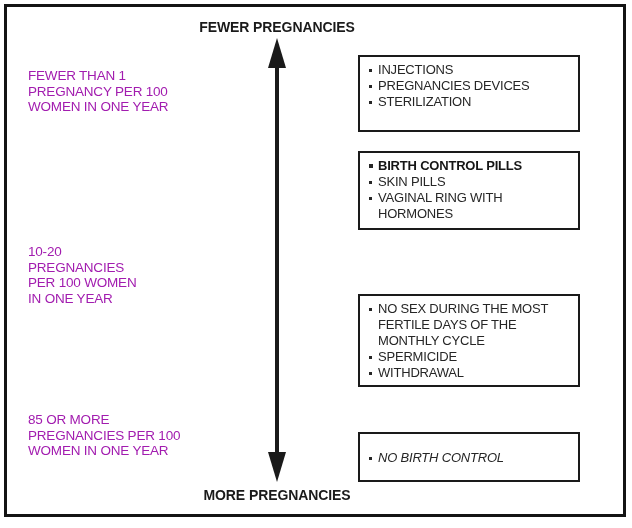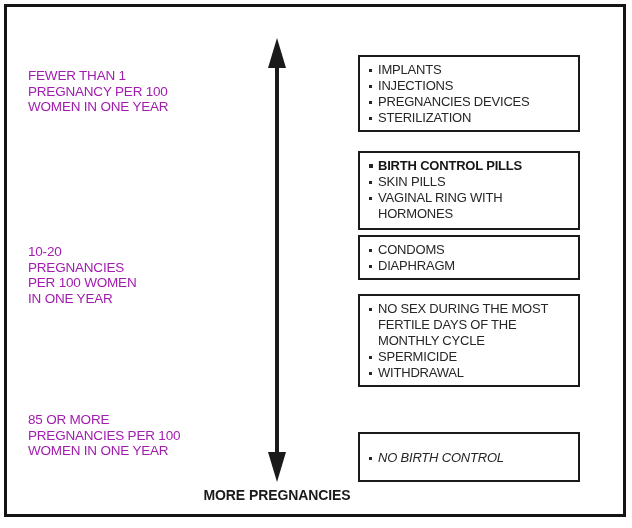--- a/index.html
+++ b/index.html
@@ -82,20 +82,21 @@
   }
   .li.bold { font-weight: bold; color: #161616; }
   .li.bold::before { width: 4px; height: 4px; top: 6px; }
 </style>
 </head>
 <body>
 
 <div class="stage">
   <div class="frame"></div>
 
+  <div class="axis-caption top">FEWER PREGNANCIES</div>
 
   <svg class="arrow-svg" viewBox="0 0 632 528" xmlns="http://www.w3.org/2000/svg">
     <line x1="277" y1="62" x2="277" y2="460" stroke="#1a1a1a" stroke-width="4"></line>
     <polygon points="277,38 268,68 286,68" fill="#1a1a1a"></polygon>
     <polygon points="277,482 268,452 286,452" fill="#1a1a1a"></polygon>
   </svg>
 
   <div class="rate-label r0">
     <div class="ln">FEWER THAN 1</div>
     <div class="ln">PREGNANCY PER 100</div>
@@ -109,37 +110,32 @@
     <div class="ln">IN ONE YEAR</div>
   </div>
 
   <div class="rate-label r2">
     <div class="ln">85 OR MORE</div>
     <div class="ln">PREGNANCIES PER 100</div>
     <div class="ln">WOMEN IN ONE YEAR</div>
   </div>
 
   <div class="method-box b0">
-    <div class="li">IMPLANTS</div>
     <div class="li">INJECTIONS</div>
     <div class="li">PREGNANCIES DEVICES</div>
     <div class="li">STERILIZATION</div>
   </div>
 
   <div class="method-box b1">
     <div class="li bold">BIRTH CONTROL PILLS</div>
     <div class="li">SKIN PILLS</div>
     <div class="li">VAGINAL RING WITH
 HORMONES</div>
   </div>
 
-  <div class="method-box b2">
-    <div class="li">CONDOMS</div>
-    <div class="li">DIAPHRAGM</div>
-  </div>
 
   <div class="method-box b3">
     <div class="li">NO SEX DURING THE MOST
 FERTILE DAYS OF THE
 MONTHLY CYCLE</div>
     <div class="li">SPERMICIDE</div>
     <div class="li">WITHDRAWAL</div>
   </div>
 
   <div class="method-box b4">

